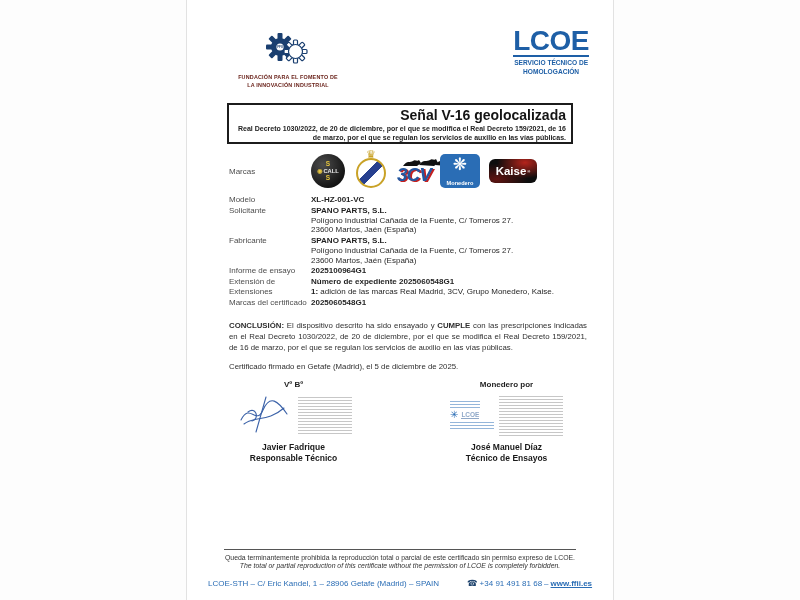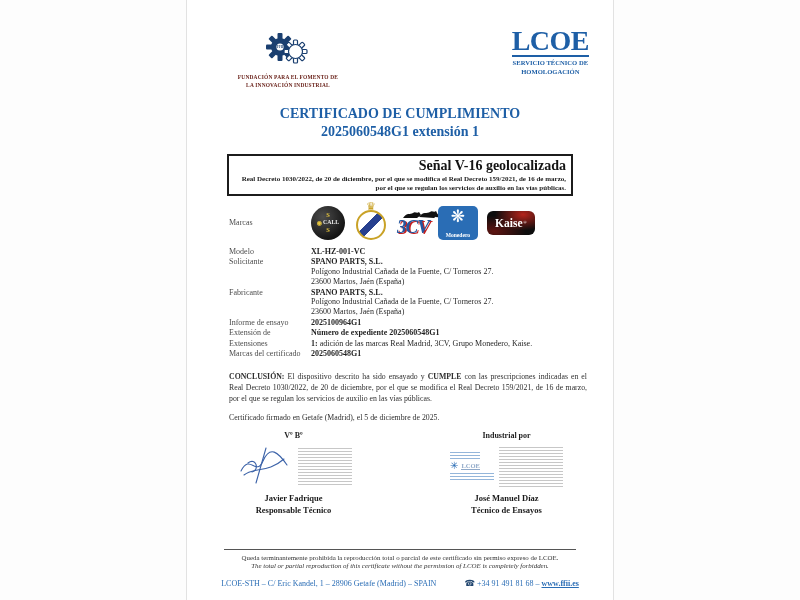--- a/index.html
+++ b/index.html
@@ -1,17 +1,17 @@
 <!DOCTYPE html>
 <html><head>
 <meta charset="utf-8">
 <style>
   html,body{margin:0;padding:0;background:#fbfbfb;}
   *{box-sizing:border-box;}
-  .stage{width:800px;height:600px;margin:0 auto;background:#fdfdfd;font-family:Liberation Serif, serif;}
+  .stage{width:800px;height:600px;margin:0 auto;background:#fdfdfd;font-family:Liberation Sans, sans-serif;}
   .page{width:428px;height:600px;margin:0 auto;background:#fff;position:relative;
         border-left:1px solid #e2e2e2;border-right:1px solid #e2e2e2;color:#3c3c3c;overflow:hidden;}
 
   
   .header{display:flex;justify-content:space-between;align-items:flex-start;padding:27px 24px 0 42px;}
   .ffii{width:118px;text-align:center;}
   .ffii-text{font-size:5.4px;font-weight:bold;color:#6b241c;line-height:1.35;margin-top:1px;letter-spacing:.2px;}
   .lcoe{text-align:center;margin-top:3px;}
   .lcoe-name{font-size:28px;font-weight:bold;color:#1e5fa6;line-height:.8;border-bottom:2.5px solid #1e5fa6;padding-bottom:3px;letter-spacing:-.5px;}
   .lcoe-sub{font-size:6.6px;font-weight:bold;color:#1e5fa6;line-height:1.35;margin-top:2px;}
@@ -123,24 +123,20 @@
       </div>
       <div class="lcoe">
         <div class="lcoe-name">LCOE</div>
         <div class="lcoe-sub">
           <div>SERVICIO TÉCNICO DE</div>
           <div>HOMOLOGACIÓN</div>
         </div>
       </div>
     </div>
 
-    <div class="title">
-      <div>CERTIFICADO DE CUMPLIMIENTO</div>
-      <div>2025060548G1 extensión 1</div>
-    </div>
 
     <div class="box">
       <div class="box-title">Señal V-16 geolocalizada</div>
       <div class="box-sub">Real Decreto 1030/2022, de 20 de diciembre, por el que se modifica el Real Decreto 159/2021, de 16 de marzo, por el que se regulan los servicios de auxilio en las vías públicas.</div>
     </div>
 
     <div class="brands-row">
       <div class="lbl">Marcas</div>
       <div class="logos">
         <div class="sos">
@@ -231,21 +227,21 @@
             </svg>
           </span>
           <span class="micro micro-gray"></span>
         </div>
         <div class="sig-name">
           <div>Javier Fadrique</div>
           <div>Responsable Técnico</div>
         </div>
       </div>
       <div class="sig-col">
-        <div class="sig-head">Industrial por</div>
+        <div class="sig-head">Monedero por</div>
         <div class="sig-graphic">
           <span class="stamp">
             <span class="micro micro-blue-sm"></span>
             <span class="stamp-row">
               <span class="stamp-flake">✳</span>
               <span class="stamp-lcoe">LCOE</span>
             </span>
             <span class="micro micro-blue-lg"></span>
           </span>
           <span class="micro micro-gray2"></span>

